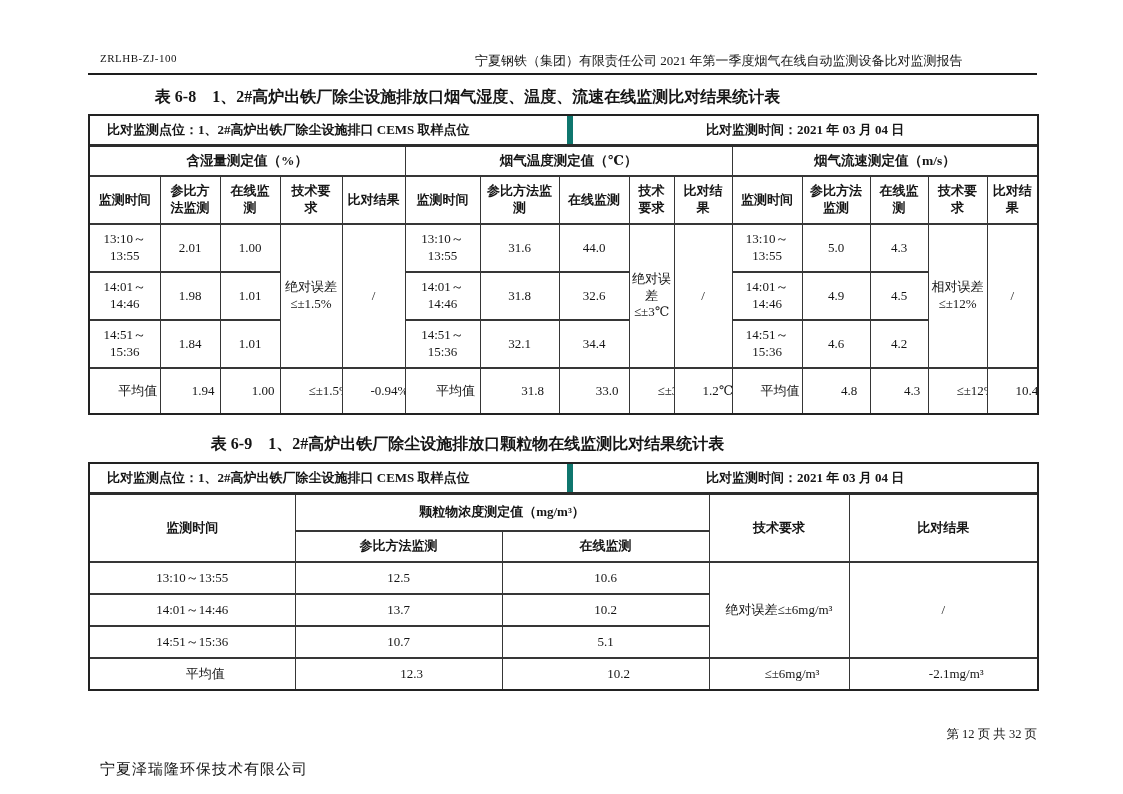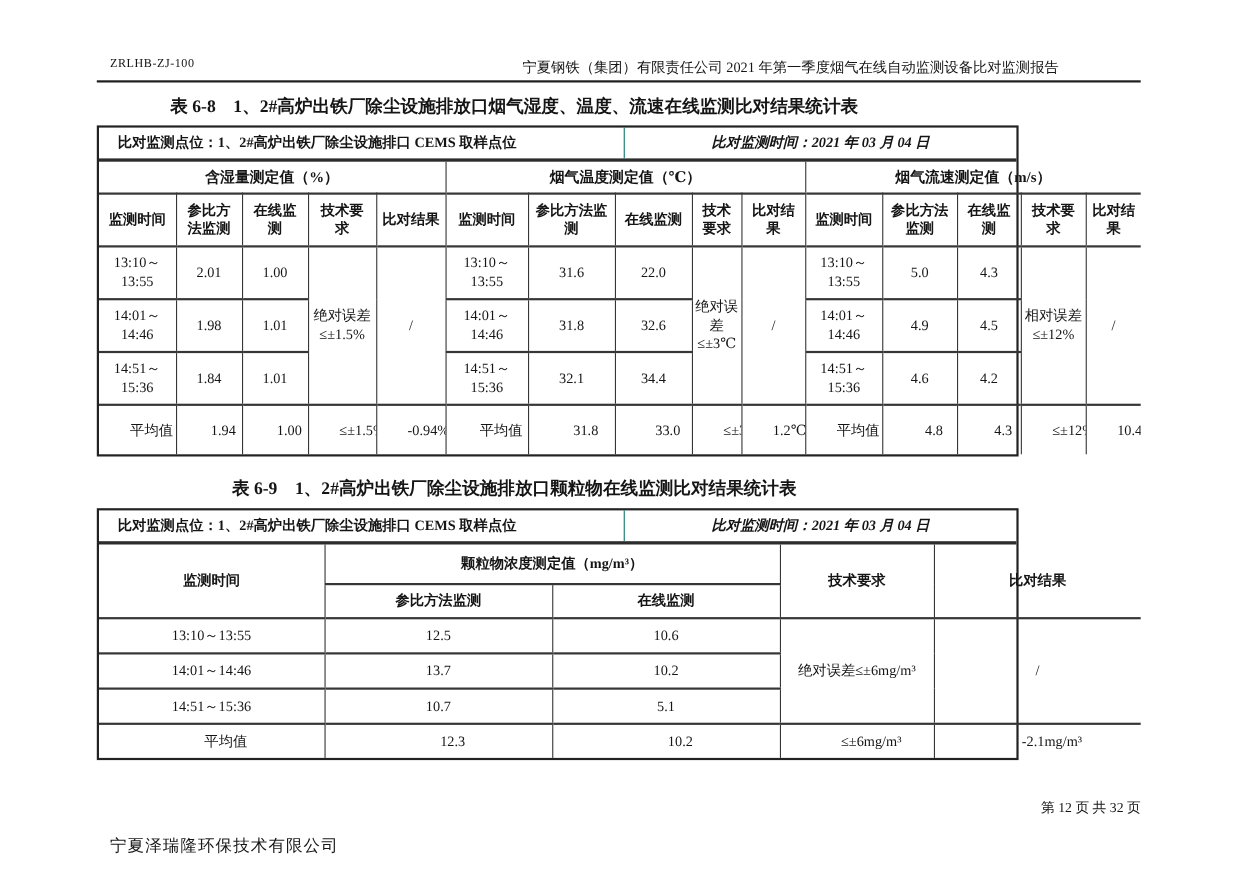--- a/index.html
+++ b/index.html
@@ -15,28 +15,28 @@
   #report-title { left:433px; top:52px; font-size:13px; white-space:nowrap;margin-left:42px; }
   #header-rule { left:88px; top:73px; width:949px; height:0; border-top:2px solid #1d1d1d; }
 
   
   .caption { left:0; width:935px; text-align:center; font-weight:bold; font-size:16px; white-space:nowrap; }
   #cap68 { top:87px; }
   #cap69 { top:434px; }
   .cap-label { margin-right:16px; }
 
   
-  .tblwrap { left:88px; width:838px; border:2px solid #222; }
+  .tblwrap { left:88px; width:951px; border:2px solid #222; }
   #t68 { top:114px; }
   #t69 { top:462px; }
 
   .pt-row { display:flex; align-items:stretch; border-bottom:3px solid #2c2c2c; font-weight:bold; font-size:13px; }
   .pt-cell { display:flex; align-items:center; height:28px; }
   .pt-left  { width:477px; padding-left:17px; }
-  .pt-right { flex:1; border-left:1px solid #0f766e; justify-content:center;font-style:italic; }
+  .pt-right { flex:1; border-left:6px solid #0f766e; justify-content:center; }
 
   table { border-collapse:collapse; table-layout:fixed; width:947px; }
   td {
     border:1px solid #363636; border-top-width:2px; border-bottom-width:2px;
     text-align:center; vertical-align:middle; font-size:13px; line-height:1.3;
     padding:1px 2px; overflow:hidden;
   }
   table tr:first-child td { border-top:none; }
   table tr:last-child td  { border-bottom:none;padding-left:28px; }
   td:first-child { border-left:none;margin-top:12px; }
@@ -114,21 +114,21 @@
       <td>比对结果</td>
     </tr>
     <tr class="data">
       <td>13:10～13:55</td>
       <td>2.01</td>
       <td>1.00</td>
       <td rowspan="3">绝对误差≤±1.5%</td>
       <td rowspan="3">/</td>
       <td>13:10～13:55</td>
       <td>31.6</td>
-      <td>22.0</td>
+      <td>44.0</td>
       <td rowspan="3">绝对误差≤±3℃</td>
       <td rowspan="3">/</td>
       <td>13:10～13:55</td>
       <td>5.0</td>
       <td>4.3</td>
       <td rowspan="3">相对误差≤±12%</td>
       <td rowspan="3">/</td>
     </tr>
     <tr class="data">
       <td>14:01～14:46</td>

